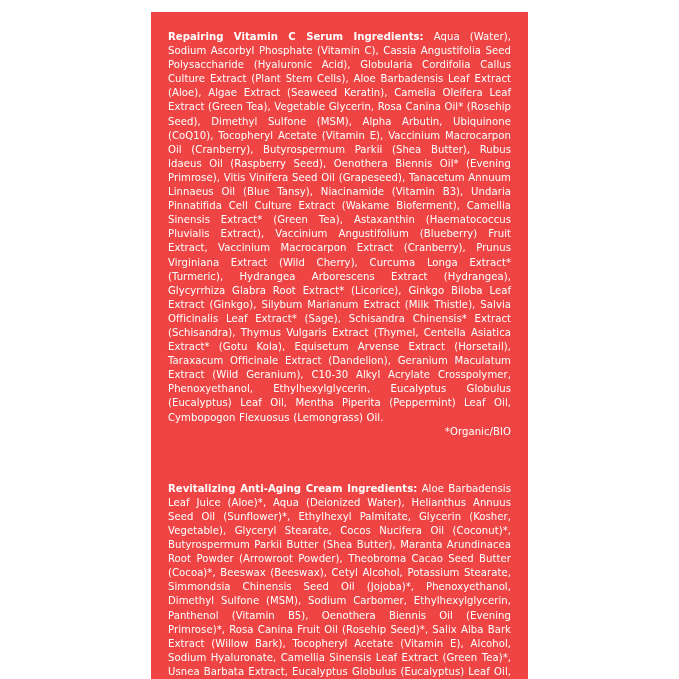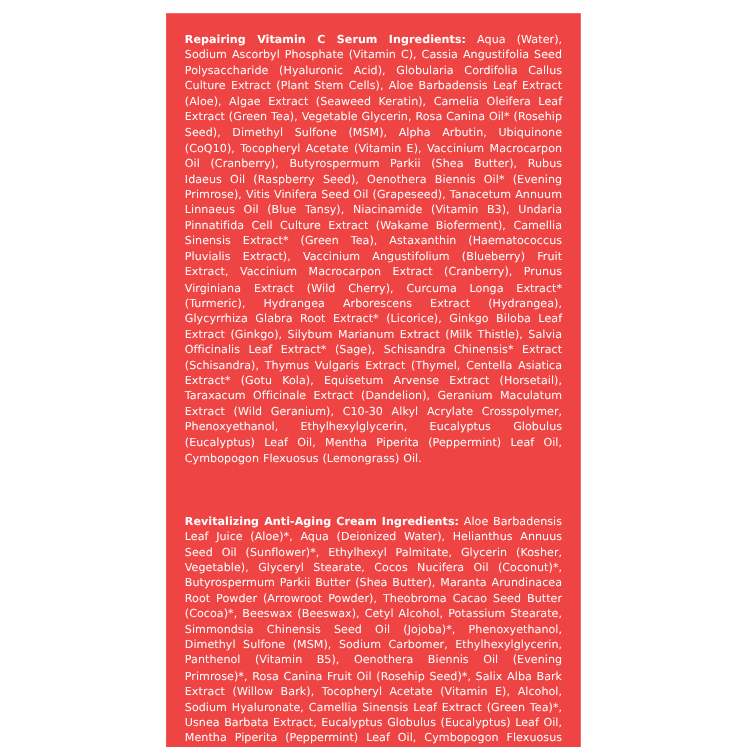--- a/index.html
+++ b/index.html
@@ -57,19 +57,20 @@
 </style>
 </head>
 <body>
 
 <div class="page">
   <div class="panel">
 
     <div class="block block-1">
       <span class="heading">Repairing Vitamin C Serum Ingredients:</span><span> Aqua (Water), Sodium Ascorbyl Phosphate (Vitamin C), Cassia Angustifolia Seed Polysaccharide (Hyaluronic Acid), Globularia Cordifolia Callus Culture Extract (Plant Stem Cells), Aloe Barbadensis Leaf Extract (Aloe), Algae Extract (Seaweed Keratin), Camelia Oleifera Leaf Extract (Green Tea), Vegetable Glycerin, Rosa Canina Oil* (Rosehip Seed), Dimethyl Sulfone (MSM), Alpha Arbutin, Ubiquinone (CoQ10), Tocopheryl Acetate (Vitamin E), Vaccinium Macrocarpon Oil (Cranberry), Butyrospermum Parkii (Shea Butter), Rubus Idaeus Oil (Raspberry Seed), Oenothera Biennis Oil* (Evening Primrose), Vitis Vinifera Seed Oil (Grapeseed), Tanacetum Annuum Linnaeus Oil (Blue Tansy), Niacinamide (Vitamin B3), Undaria Pinnatifida Cell Culture Extract (Wakame Bioferment), Camellia Sinensis Extract* (Green Tea), Astaxanthin (Haematococcus Pluvialis Extract), Vaccinium Angustifolium (Blueberry) Fruit Extract, Vaccinium Macrocarpon Extract (Cranberry), Prunus Virginiana Extract (Wild Cherry), Curcuma Longa Extract* (Turmeric), Hydrangea Arborescens Extract (Hydrangea), Glycyrrhiza Glabra Root Extract* (Licorice), Ginkgo Biloba Leaf Extract (Ginkgo), Silybum Marianum Extract (Milk Thistle), Salvia Officinalis Leaf Extract* (Sage), Schisandra Chinensis* Extract (Schisandra), Thymus Vulgaris Extract (Thymel, Centella Asiatica Extract* (Gotu Kola), Equisetum Arvense Extract (Horsetail), Taraxacum Officinale Extract (Dandelion), Geranium Maculatum Extract (Wild Geranium), C10-30 Alkyl Acrylate Crosspolymer, Phenoxyethanol, Ethylhexylglycerin, Eucalyptus Globulus (Eucalyptus) Leaf Oil, Mentha Piperita (Peppermint) Leaf Oil, Cymbopogon Flexuosus (Lemongrass) Oil.</span>
     </div>
+    <div class="organic-line">*Organic/BIO</div>
 
     <div class="block block-2">
       <span class="heading">Revitalizing Anti-Aging Cream Ingredients:</span><span> Aloe Barbadensis Leaf Juice (Aloe)*, Aqua (Deionized Water), Helianthus Annuus Seed Oil (Sunflower)*, Ethylhexyl Palmitate, Glycerin (Kosher, Vegetable), Glyceryl Stearate, Cocos Nucifera Oil (Coconut)*, Butyrospermum Parkii Butter (Shea Butter), Maranta Arundinacea Root Powder (Arrowroot Powder), Theobroma Cacao Seed Butter (Cocoa)*, Beeswax (Beeswax), Cetyl Alcohol, Potassium Stearate, Simmondsia Chinensis Seed Oil (Jojoba)*, Phenoxyethanol, Dimethyl Sulfone (MSM), Sodium Carbomer, Ethylhexylglycerin, Panthenol (Vitamin B5), Oenothera Biennis Oil (Evening Primrose)*, Rosa Canina Fruit Oil (Rosehip Seed)*, Salix Alba Bark Extract (Willow Bark), Tocopheryl Acetate (Vitamin E), Alcohol, Sodium Hyaluronate, Camellia Sinensis Leaf Extract (Green Tea)*, Usnea Barbata Extract, Eucalyptus Globulus (Eucalyptus) Leaf Oil, Mentha Piperita (Peppermint) Leaf Oil, Cymbopogon Flexuosus (Lemongrass) Oil.</span>
     </div>
 
   </div>
 </div>
 
 </body></html>

